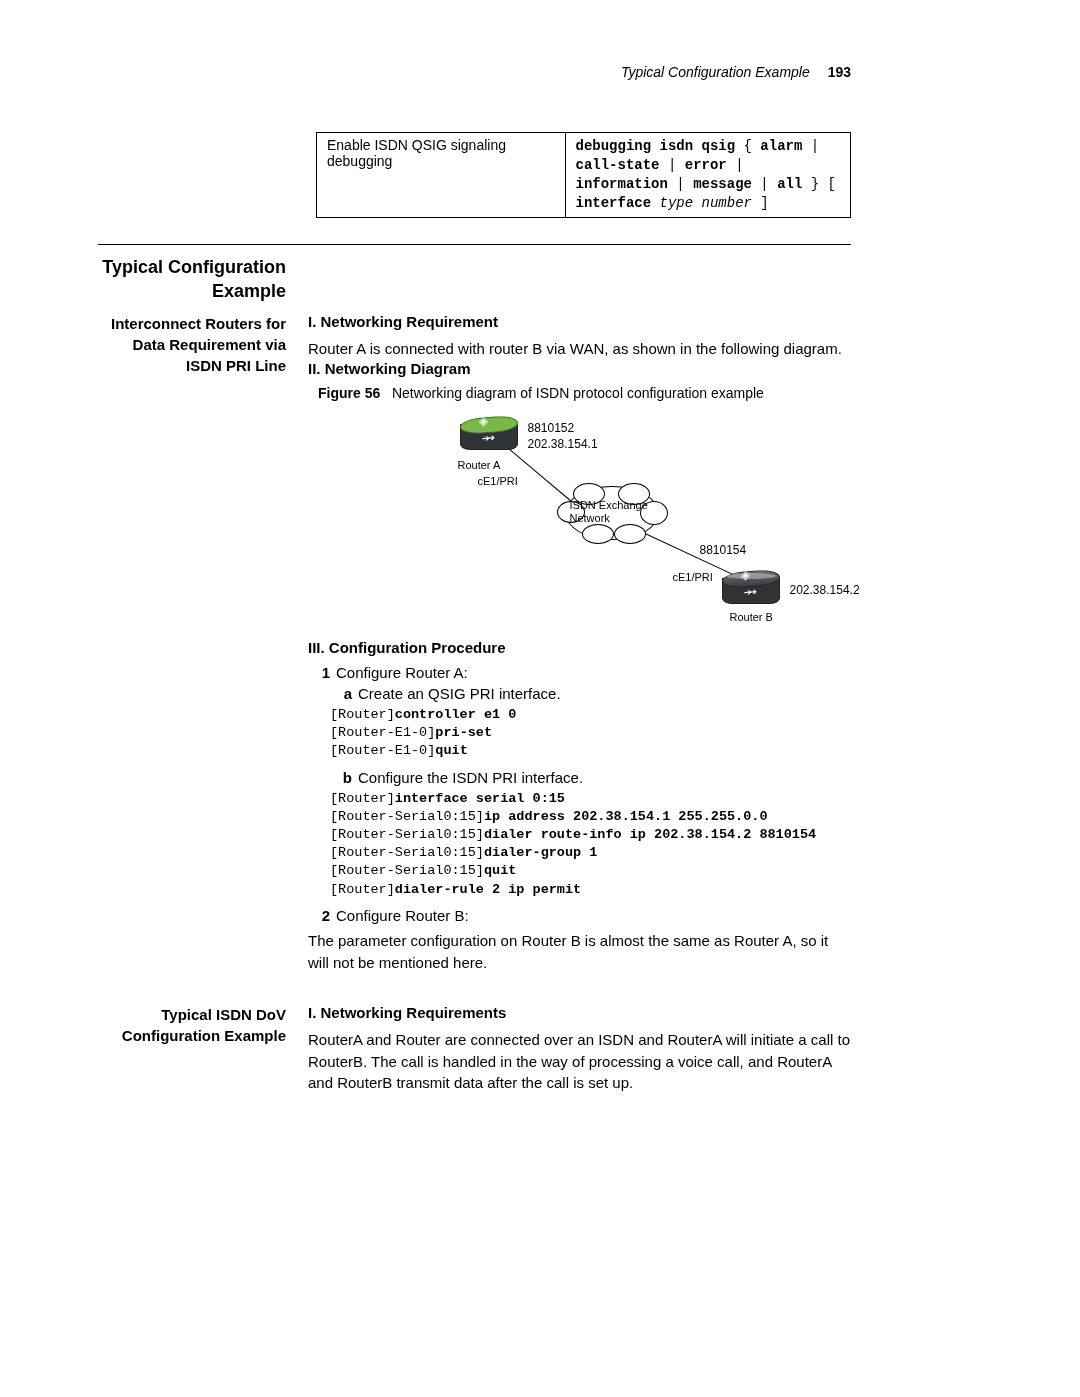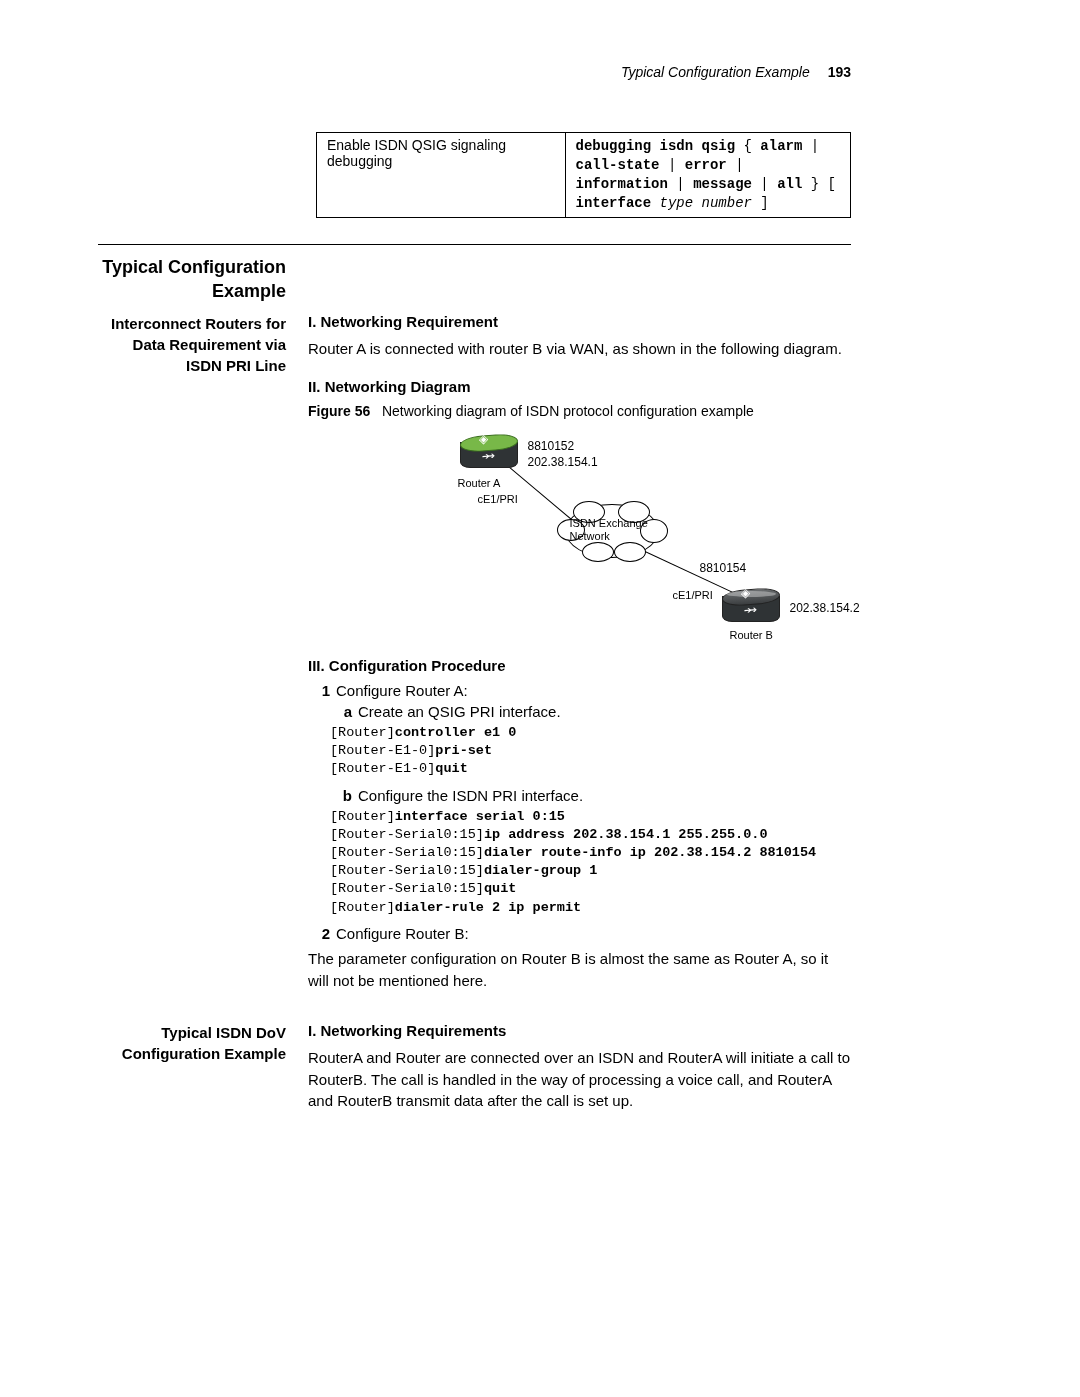--- a/index.html
+++ b/index.html
@@ -12,22 +12,22 @@
   .cmdtable td.left { width: 244px; }
   .cmdtable td.right { width: 282px; font-family: "Courier New", monospace; font-size: 14px; line-height: 1.35; }
   .cmdtable td.right .it { font-style: italic; }
   .rule { border: 0; border-top: 1.5px solid #000; margin: 26px 0 10px 0; }
   .row { display: flex; align-items: flex-start; }
   .sidecol { width: 210px; flex: 0 0 210px; text-align: right; padding-right: 22px; box-sizing: border-box; }
   .sidecol .sideh { font-weight: bold; font-size: 18px; line-height: 1.35; }
   .sidecol .sideh2 { font-weight: bold; font-size: 15px; line-height: 1.4; }
   .maincol { flex: 1; }
   .h2 { font-weight: bold; font-size: 15px; margin: 0 0 8px 0; }
-  .bodytext { font-size: 15px; line-height: 1.45; margin-bottom: 18px; }
-  .figcap { font-size: 14px; margin: 2px 0 10px 0; }
+  .bodytext { font-size: 15px; line-height: 1.45; }
+  .figcap { font-size: 14px; margin: 2px 0 10px 10px; }
   .figcap b { font-weight: bold; }
   
   .diagram { position: relative; width: 420px; height: 210px; margin: 0 auto 18px auto; }
   .router { position: absolute; width: 58px; height: 34px; }
   .r-top { position:absolute; left:0; top:0; width:58px; height:16px; transform: skewY(-4deg); background: linear-gradient(#6b6e70, #3a3d3f); border-radius: 28px/10px; border:1px solid #222; box-sizing: border-box; }
   .r-top2 { position:absolute; left:0; top:0; width:58px; height:16px; transform: skewY(-4deg); background: #78b848; border-radius: 28px/10px; border:1px solid #3a6e1f; box-sizing: border-box; }
   .r-top-hi { position:absolute; left:4px; top:2px; width:50px; height:6px; background: rgba(255,255,255,0.35); border-radius: 24px/3px; }
   .r-bot { position:absolute; left:0; top:7px; width:58px; height:22px; background: #2f3335; border-radius: 0 0 12px 12px / 0 0 8px 8px; border:1px solid #222; border-top:none; box-sizing: border-box; }
   .arrows { position:absolute; transform: skewY(-4deg); color:#fff; font-size:12px; }
   .r-label { position:absolute; font-size:11px; }

